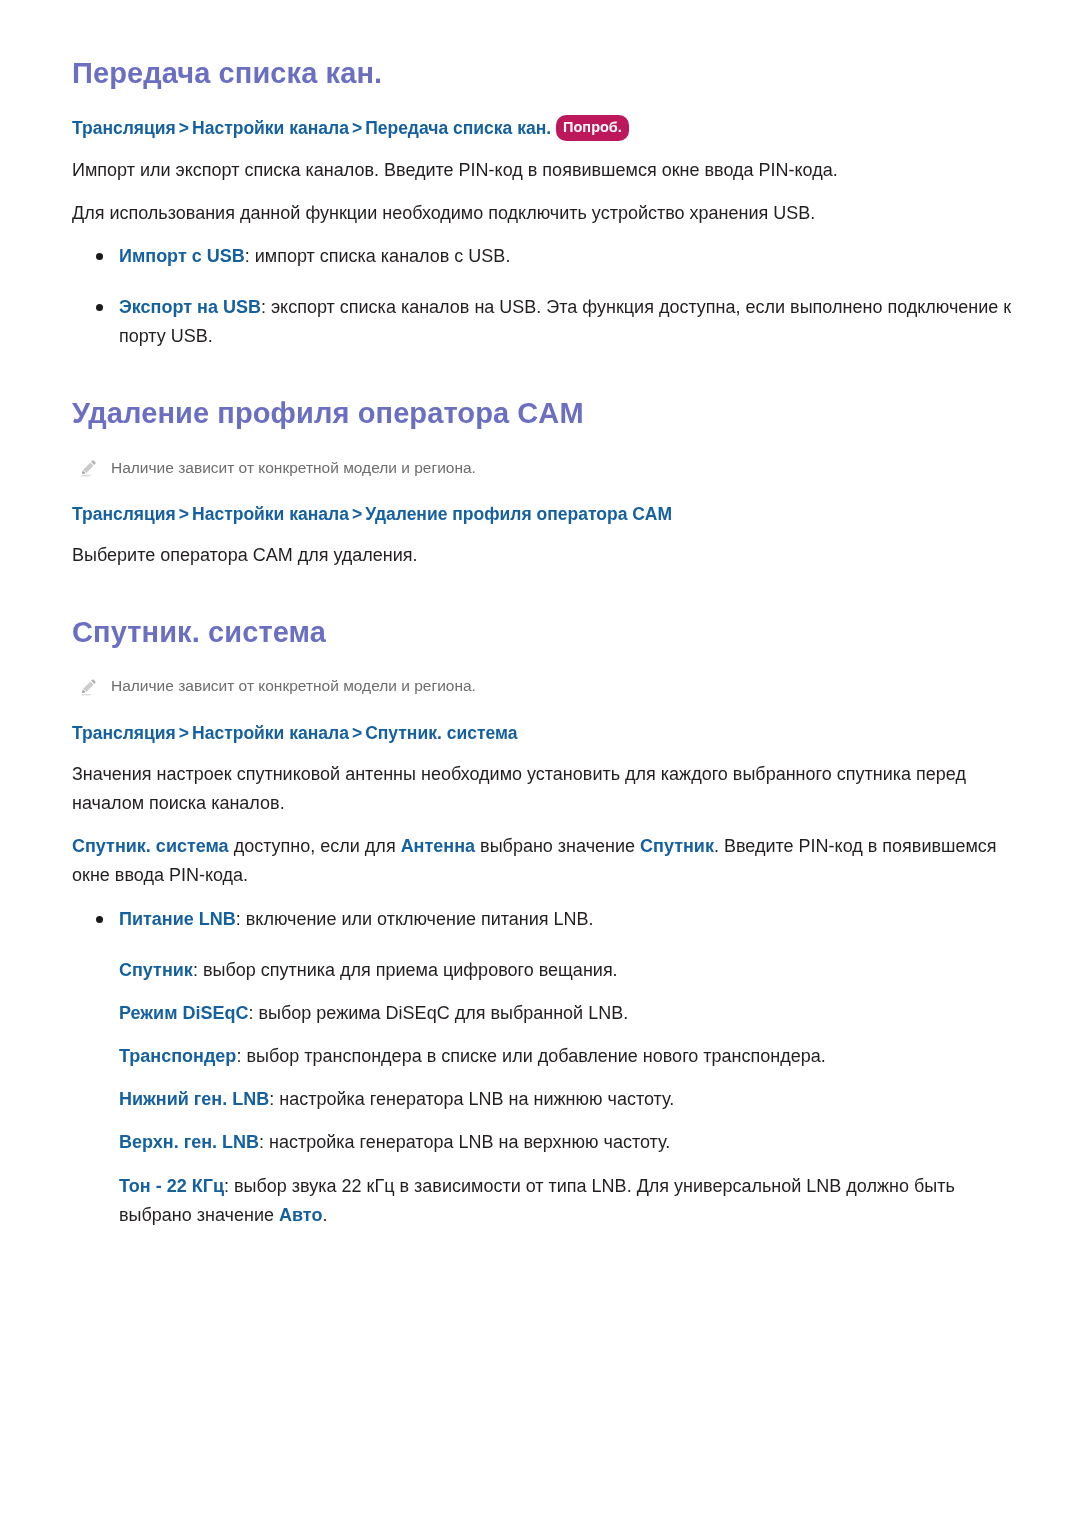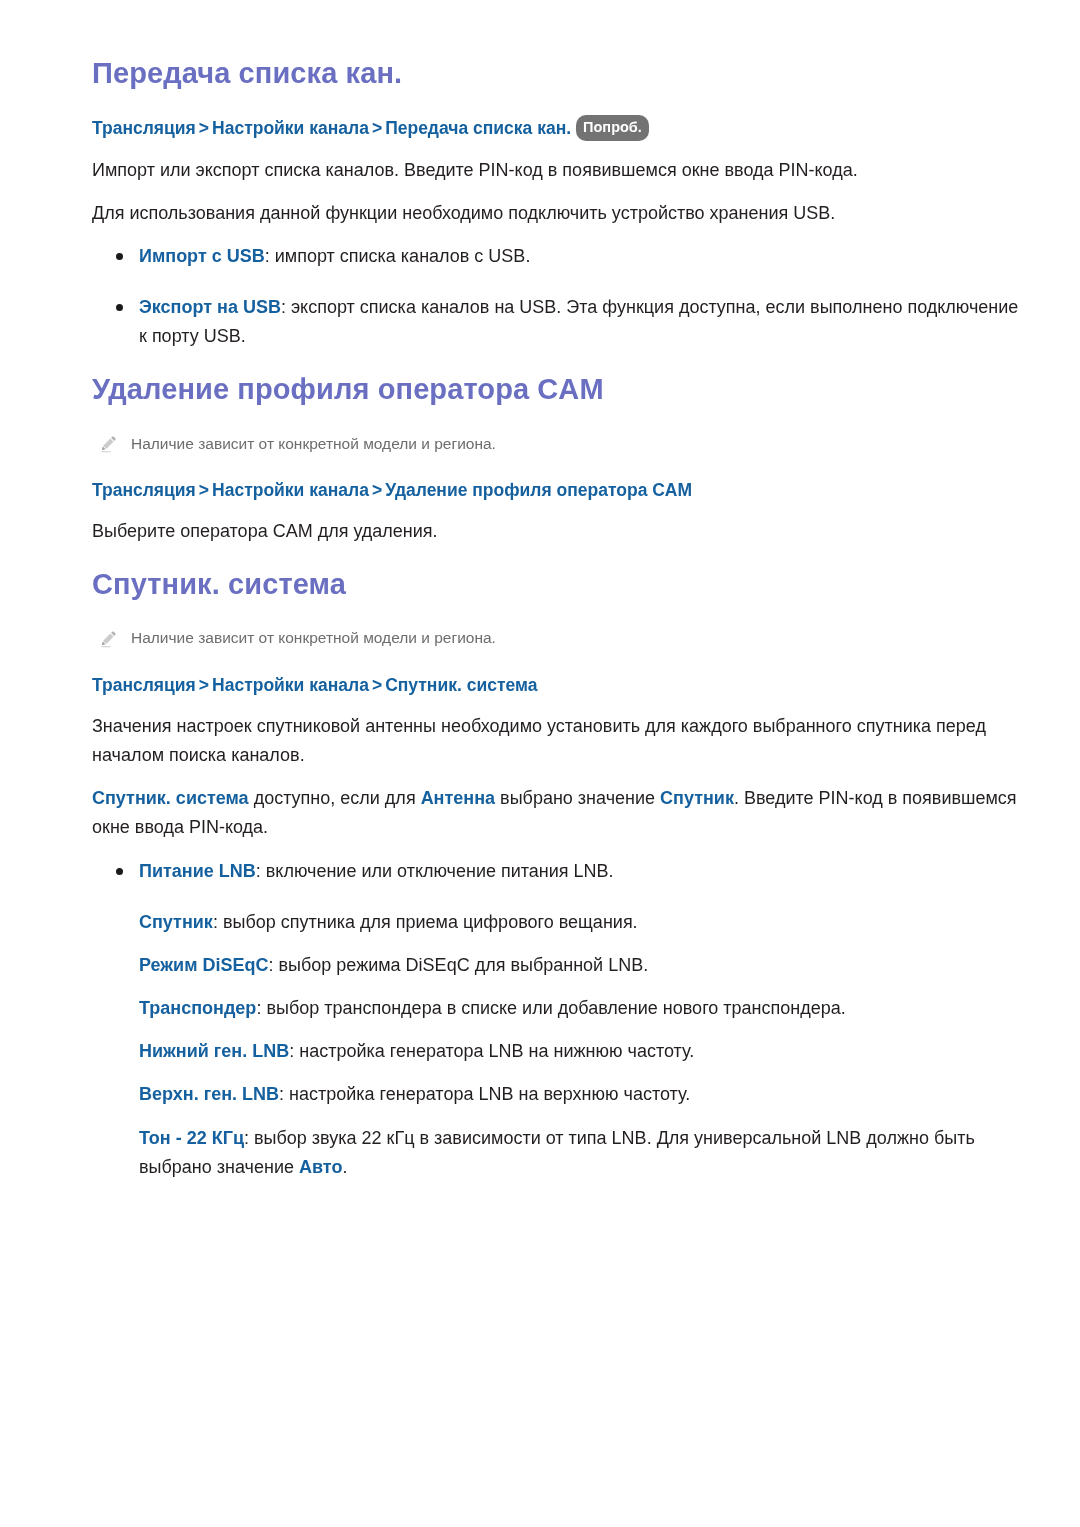--- a/index.html
+++ b/index.html
@@ -14,57 +14,57 @@
     font-family: "Liberation Sans", "DejaVu Sans", sans-serif;
     color: #231f20;
     -webkit-font-smoothing: antialiased;
   }
 
   .page {
     position: relative;
     width: 1080px;
     height: 1527px;
     box-sizing: border-box;
-    padding: 55px 60px 0 92px;
+    padding: 55px 60px 0 72px;
     overflow: hidden;
   }
 
   
   h1.section-title {
     font-size: 29px;
     line-height: 1.25;
     font-weight: bold;
     color: #6a6fc2;
     margin: 0 0 24px 0;
     letter-spacing: 0.1px;
   }
 
   .section {
     margin-bottom: 0;
   }
   .section + .section {
-    margin-top: 20px;
+    margin-top: 44px;
   }
 
   
   .breadcrumb {
     font-size: 17.5px;
     line-height: 1.5;
     font-weight: bold;
     color: #15609f;
     margin: 0 0 14px 0;
   }
   .breadcrumb .sep {
     font-weight: bold;
     color: #15609f;
     padding: 0 3px;
   }
   .badge {
     display: inline-block;
-    background: #737373;
+    background: #be185d;
     color: #ffffff;
     font-size: 14.5px;
     font-weight: bold;
     line-height: 1;
     padding: 5px 7px 6px 7px;
     border-radius: 10px;
     vertical-align: 2px;
     margin-left: 5px;
     white-space: nowrap;
   }

